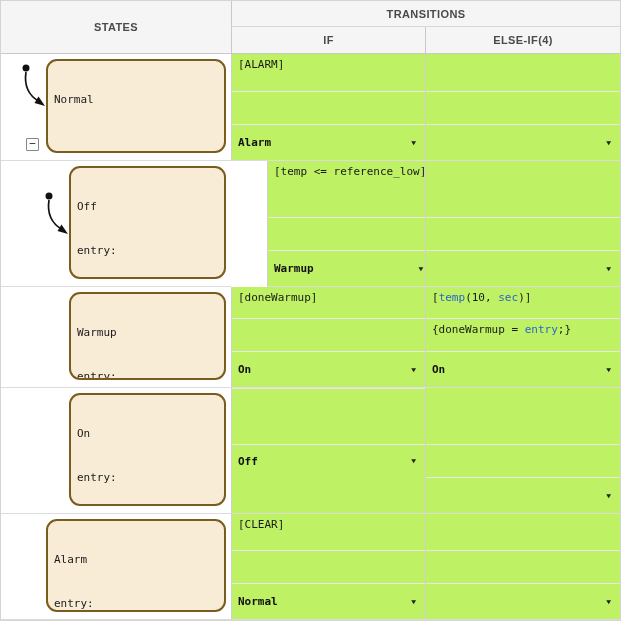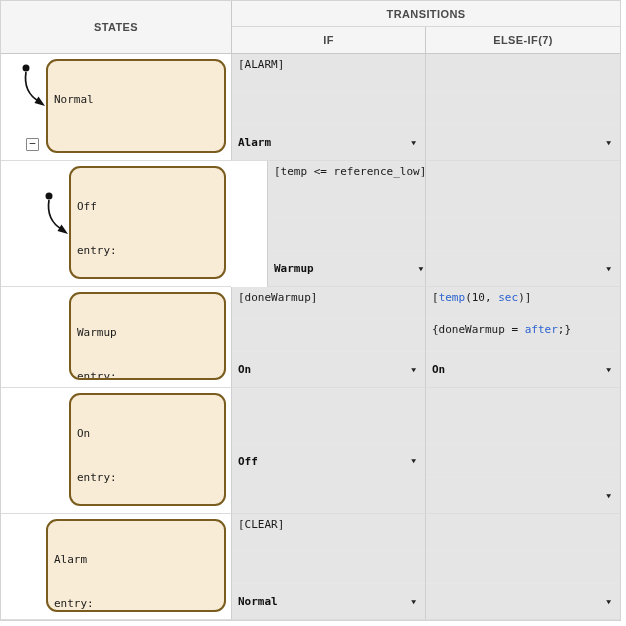--- a/index.html
+++ b/index.html
@@ -24,21 +24,21 @@
     letter-spacing: 0.4px;
   }
   .h-states   { grid-area: 1 / 1 / 3 / 2; border-bottom: 1px solid #c9c9c9; }
   .h-trans    { grid-area: 1 / 2 / 2 / 4; border-left: 1px solid #c9c9c9; border-bottom: 1px solid #d8d8d8; }
   .h-if       { grid-area: 2 / 2 / 3 / 3; border-left: 1px solid #c9c9c9; border-bottom: 1px solid #c9c9c9; }
   .h-elseif   { grid-area: 2 / 3 / 3 / 4; border-left: 1px solid #c9c9c9; border-bottom: 1px solid #c9c9c9; }
 
   
   .scell { position: relative; background: #fff; border-bottom: 1px solid #dcdcdc; }
   .tcell {
-    background: #e5e5e5; border-left: 1px solid #cfcfcf; border-bottom: 1px solid #dcdcdc;
+    background: #bef264; border-left: 1px solid #cfcfcf; border-bottom: 1px solid #dcdcdc;
     display: grid; grid-template-rows: 1fr 33px 36px;
   }
   .t-cond, .t-act {
     padding: 4px 6px;
     font-family: "DejaVu Sans Mono", monospace;
     font-size: 11px; color: #1a1a1a; line-height: 14px;
     white-space: pre;
   }
   .t-act { border-top: 1px solid #e7e7e7; }
   .t-dst {
@@ -77,21 +77,21 @@
   }
 </style>
 </head>
 <body>
 
 <div class="tbl">
 
   <div class="hcell h-states">STATES</div>
   <div class="hcell h-trans">TRANSITIONS</div>
   <div class="hcell h-if">IF</div>
-  <div class="hcell h-elseif">ELSE-IF(7)</div>
+  <div class="hcell h-elseif">ELSE-IF(4)</div>
 
   <div class="scell" style="grid-area:3/1/4/2;">
     <svg class="darrow" style="left:17px;top:9px;" width="30" height="46" viewBox="0 0 30 46">
       <circle cx="8" cy="5" r="3.5" fill="#111"></circle>
       <path d="M8,9 C6,22 10,32 21,38.5" stroke="#111" stroke-width="1.7" fill="none"></path>
       <polygon points="27,43 16.5,40 20.5,33.5" fill="#111"></polygon>
     </svg>
     <div class="collapse">−</div>
     <div class="sbox indent-outer">
       <div class="sname">Normal</div>
@@ -154,21 +154,21 @@
   <div class="tcell" style="grid-area:5/2/6/3;">
     <div class="t-cond"><span>[doneWarmup]</span></div>
     <div class="t-act"></div>
     <div class="t-dst">
       <span>On</span>
       <span class="caret">▼</span>
     </div>
   </div>
   <div class="tcell" style="grid-area:5/3/6/4;">
     <div class="t-cond"><span>[</span><span class="kw">temp</span><span>(10, </span><span class="kw">sec</span><span>)]</span></div>
-    <div class="t-act"><span>{doneWarmup = </span><span class="kw">after</span><span>;}</span></div>
+    <div class="t-act"><span>{doneWarmup = </span><span class="kw">entry</span><span>;}</span></div>
     <div class="t-dst">
       <span>On</span>
       <span class="caret">▼</span>
     </div>
   </div>
 
   <div class="scell" style="grid-area:6/1/7/2;">
     <div class="sbox indent-inner">
       <div class="sname">On</div>
       <div><span>entry:</span></div>

